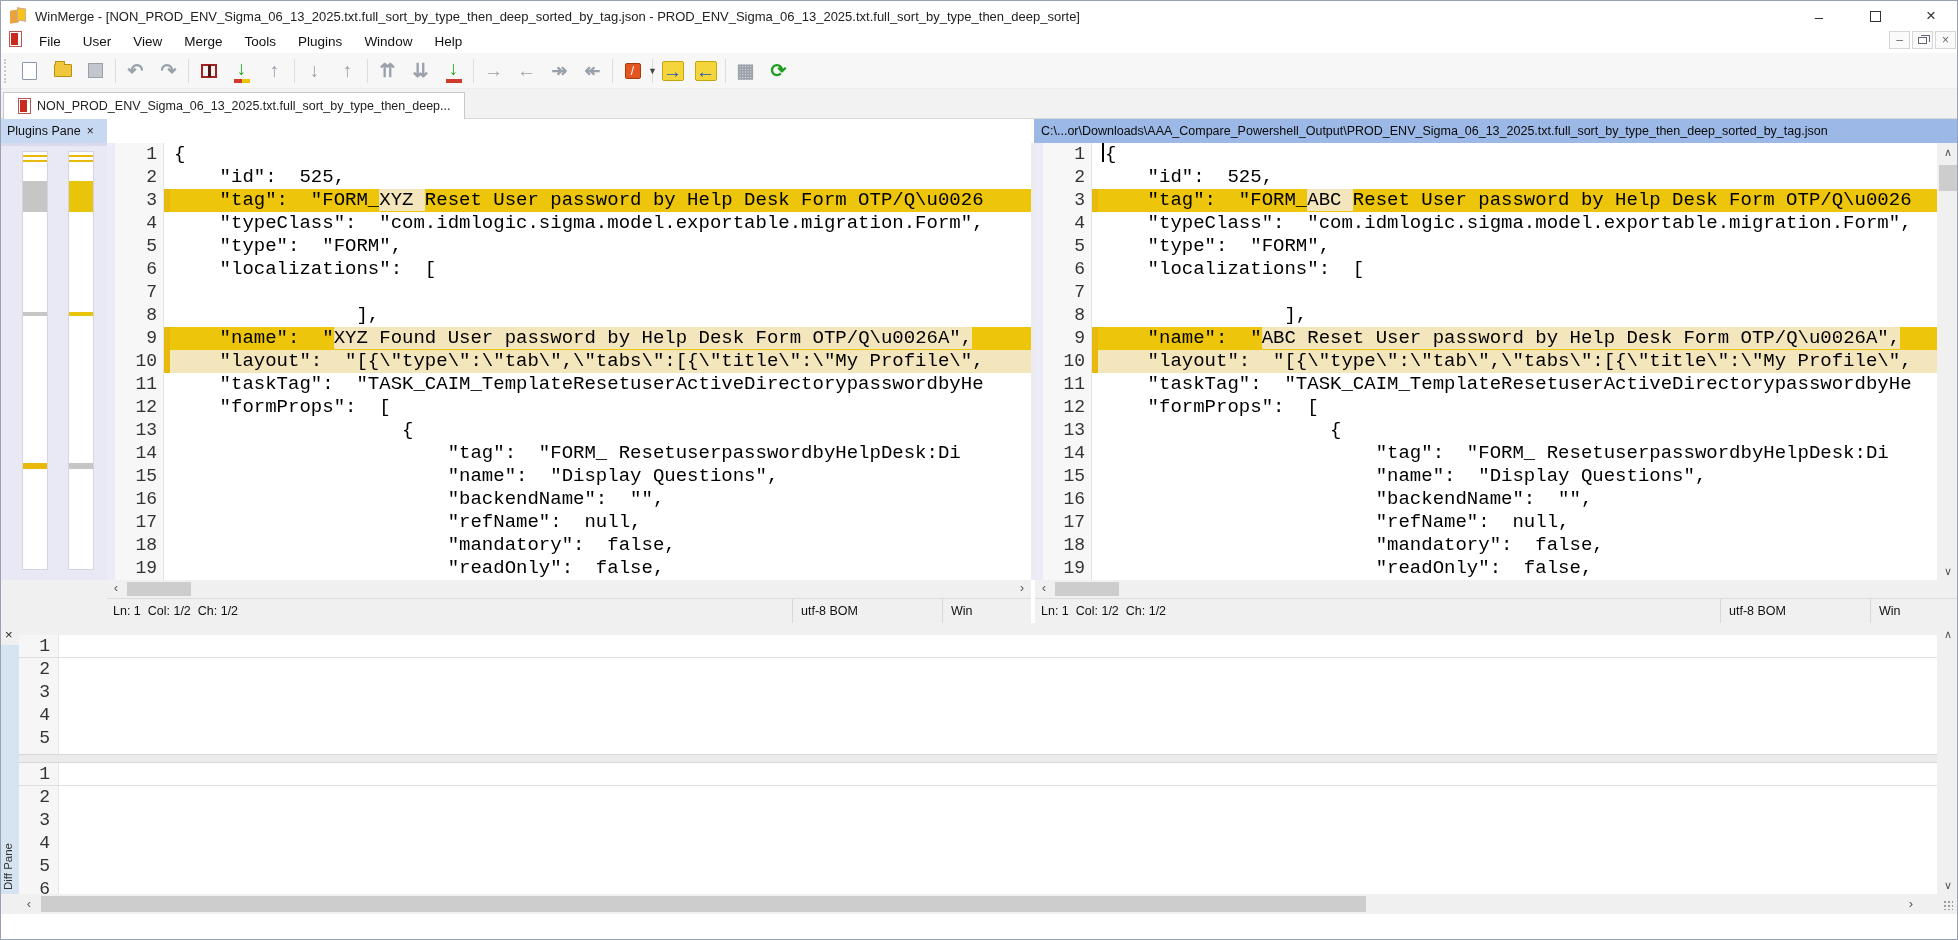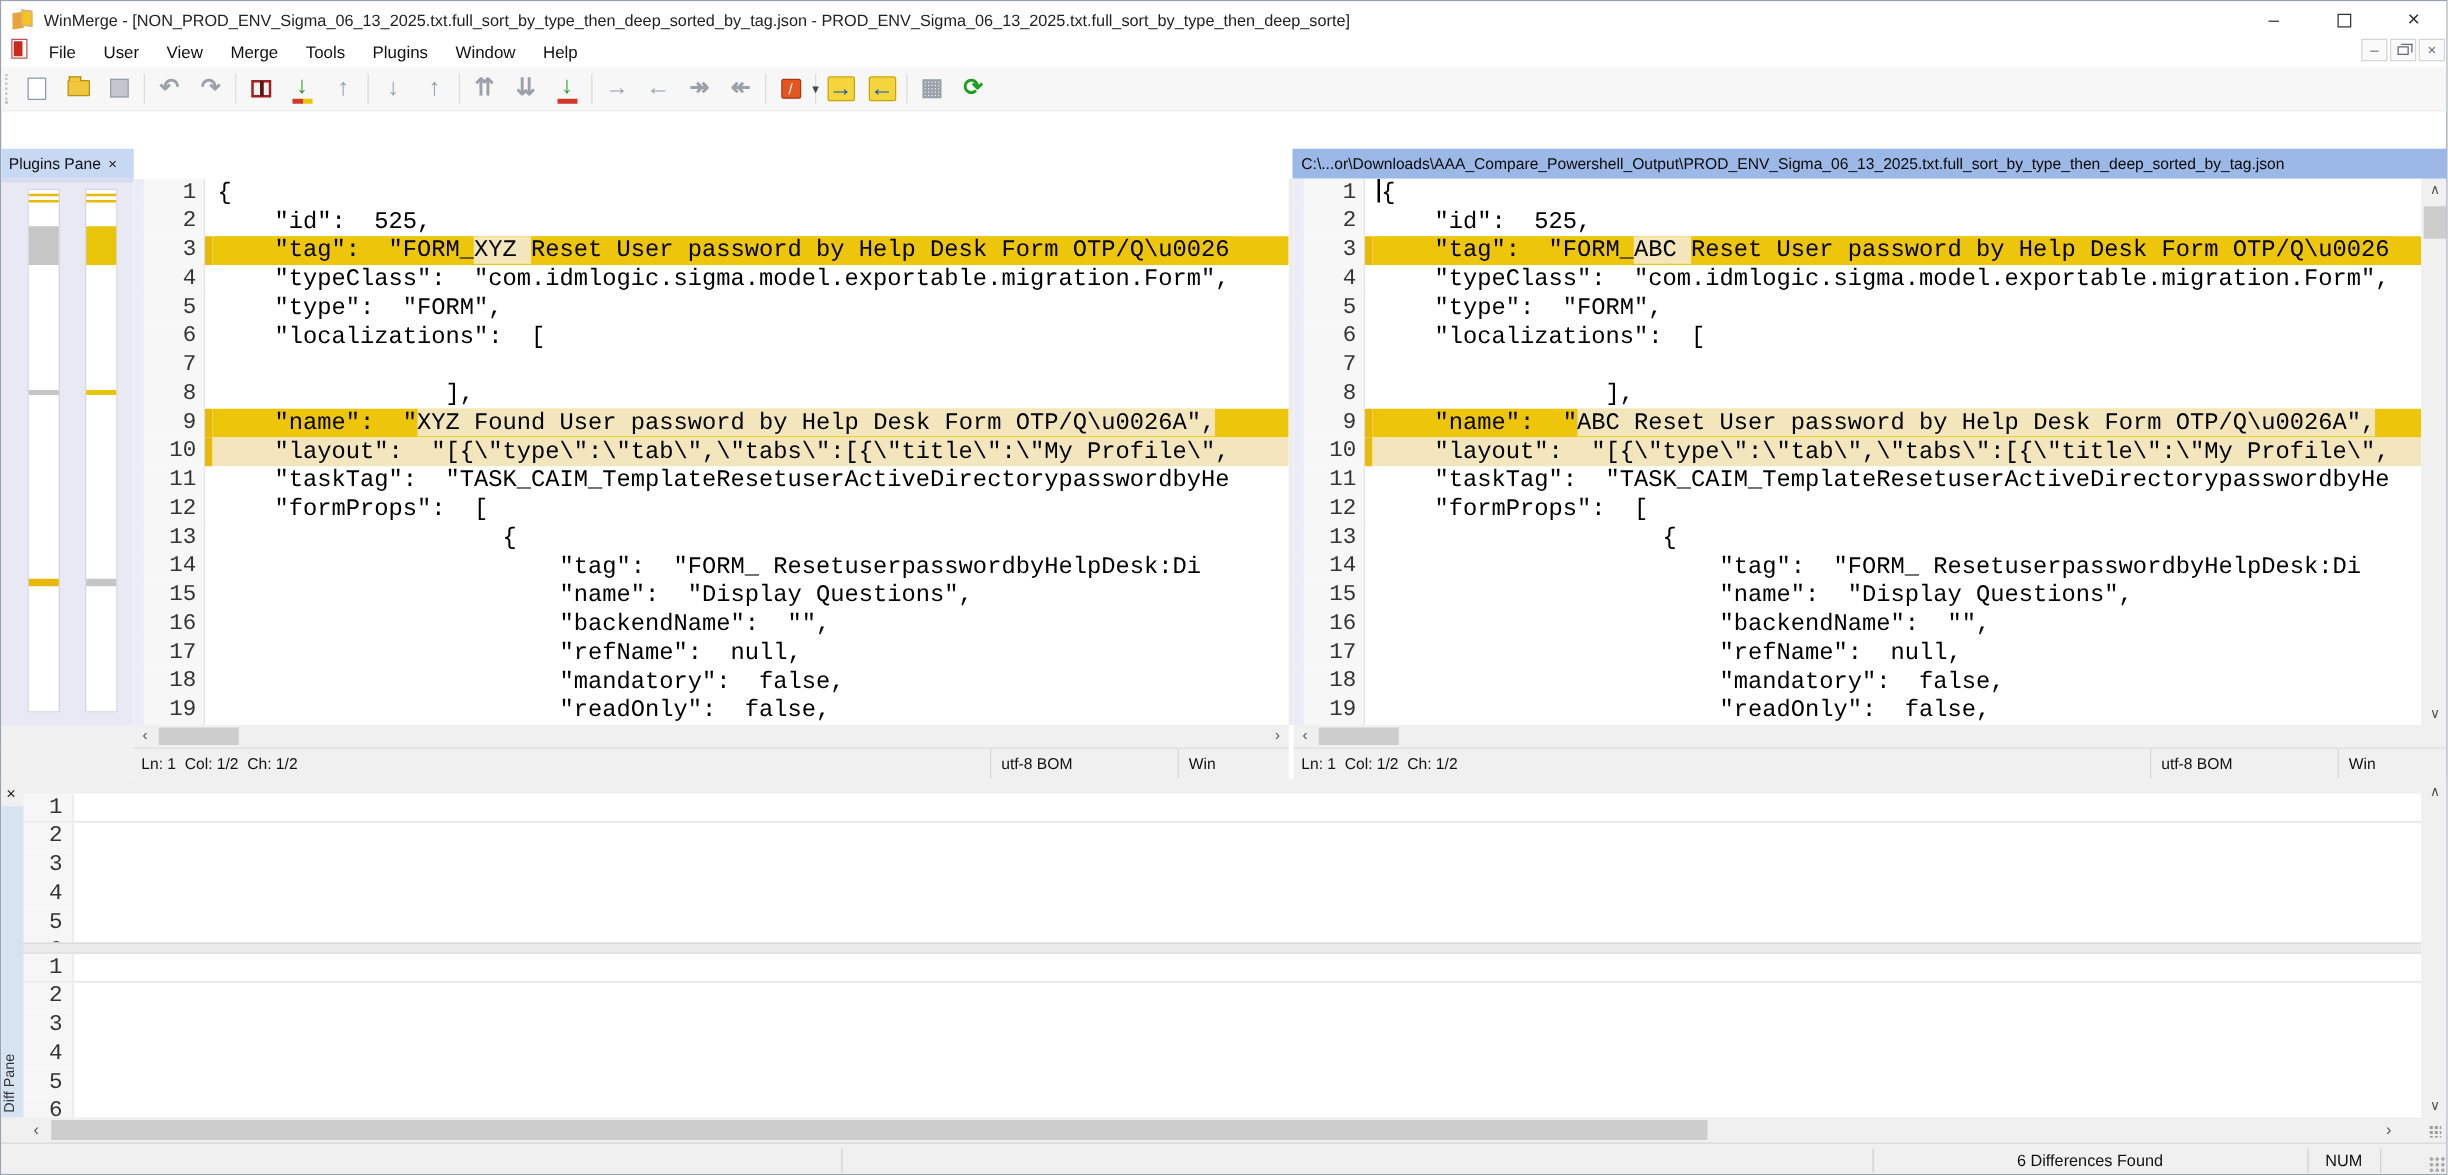--- a/index.html
+++ b/index.html
@@ -250,20 +250,26 @@
         <div class="tsep"></div>
         <div class="tbtn">
           <span class="g c-gray">▦</span>
         </div>
         <div class="tbtn">
           <span class="g c-green">⟳</span>
         </div>
       </div>
   </div>
 
+  <div id="tabbar">
+    <div id="tab0">
+      <div class="doc-icon"></div>
+      <span class="lbl">NON_PROD_ENV_Sigma_06_13_2025.txt.full_sort_by_type_then_deep...</span>
+    </div>
+  </div>
 
   <div id="hdrrow">
     <div id="loc-hdr">
       <span>Plugins Pane</span>
       <span class="x">×</span>
     </div>
     <div class="path-hdr" id="rpath">
       <span>C:\...or\Downloads\AAA_Compare_Powershell_Output\PROD_ENV_Sigma_06_13_2025.txt.full_sort_by_type_then_deep_sorted_by_tag.json</span>
     </div>
   </div>
@@ -427,23 +433,14 @@
     </div>
   </div>
 
   <div id="bscroll">
     <div id="bs-left">‹</div>
     <div id="bs-thumb"></div>
     <div id="bs-right">›</div>
     <div id="bs-grip"></div>
   </div>
 
-  <div id="statusbar">
-    <div class="sb-sep" style="left:672px;"></div>
-    <div class="sb-sep" style="left:1497px;"></div>
-    <div id="sb-diffs">6 Differences Found</div>
-    <div class="sb-sep" style="left:1845px;"></div>
-    <div id="sb-num">NUM</div>
-    <div class="sb-sep" style="left:1903px;"></div>
-    <div id="sb-grip"></div>
-  </div>
 
 </div>
 
 </body></html>

